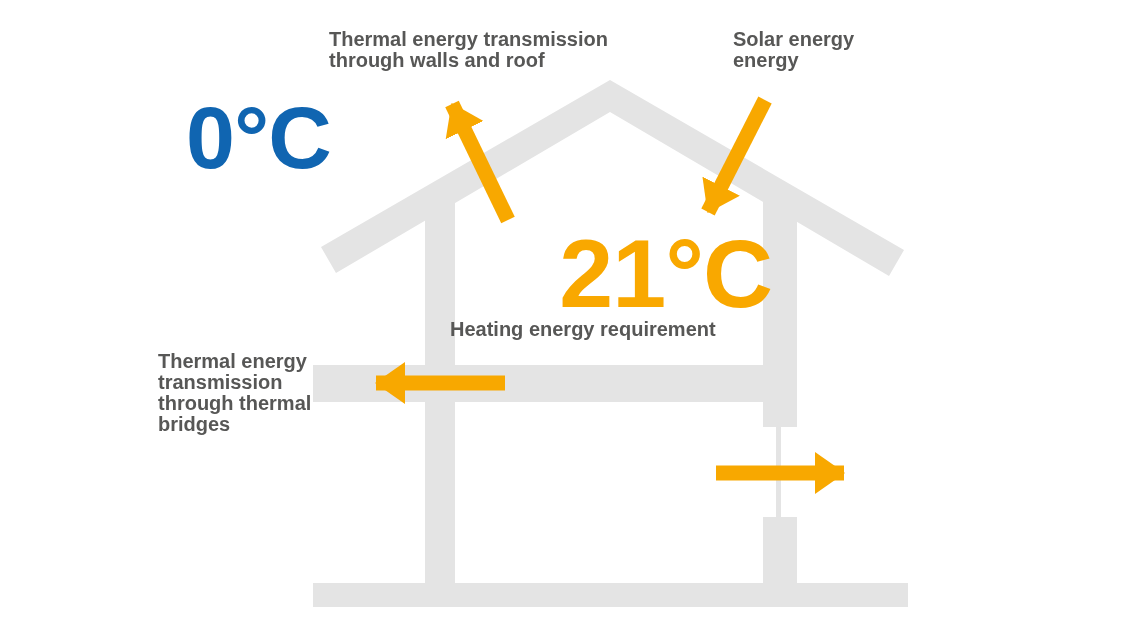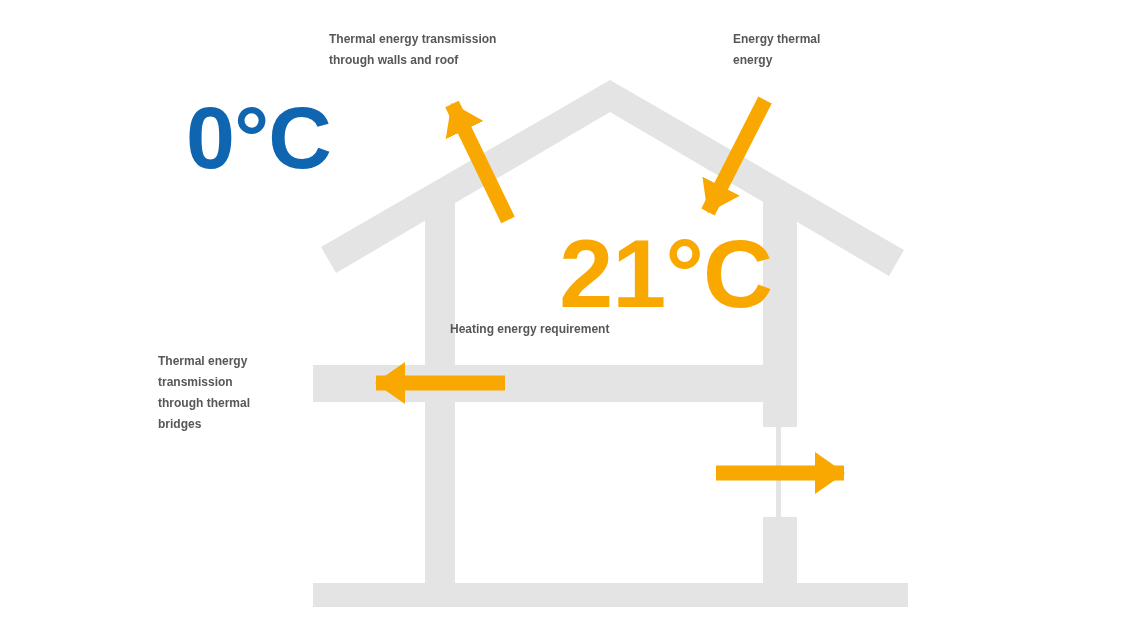--- a/index.html
+++ b/index.html
@@ -7,21 +7,21 @@
     position:relative;
     width:1140px;height:641px;
     background:#ffffff;
     overflow:hidden;
     font-family:"Liberation Sans", sans-serif;
   }
   #house-svg{position:absolute;left:0;top:0;}
   .label{
     position:absolute;
     font-weight:700;
-    font-size:12px;
+    font-size:20px;
     line-height:21px;
     color:#575756;
     white-space:pre-line;
   }
   .temp{
     position:absolute;
     font-weight:700;
     line-height:1;
     letter-spacing:-1px;
   }
@@ -69,21 +69,21 @@
       <line x1="508" y1="220" x2="452" y2="104" stroke="#F8A800" marker-end="url(#ah)"></line>
       <line x1="765" y1="100" x2="708" y2="212" stroke="#F8A800" marker-end="url(#ah)"></line>
       <line x1="505" y1="383" x2="376" y2="383" stroke="#F8A800" marker-end="url(#ah)"></line>
       <line x1="716" y1="473" x2="844" y2="473" stroke="#F8A800" marker-end="url(#ah)"></line>
     </g>
   </svg>
 
   <div class="label" id="label-walls-roof">Thermal energy transmission
 through walls and roof</div>
 
-  <div class="label" id="label-solar">Energy thermal
+  <div class="label" id="label-solar">Solar energy
 energy</div>
 
   <div class="temp" id="temp-outside">0°C</div>
 
   <div class="temp" id="temp-inside">21°C</div>
 
   <div class="label" id="label-heating">Heating energy requirement</div>
 
   <div class="label" id="label-bridges">Thermal energy
 transmission

